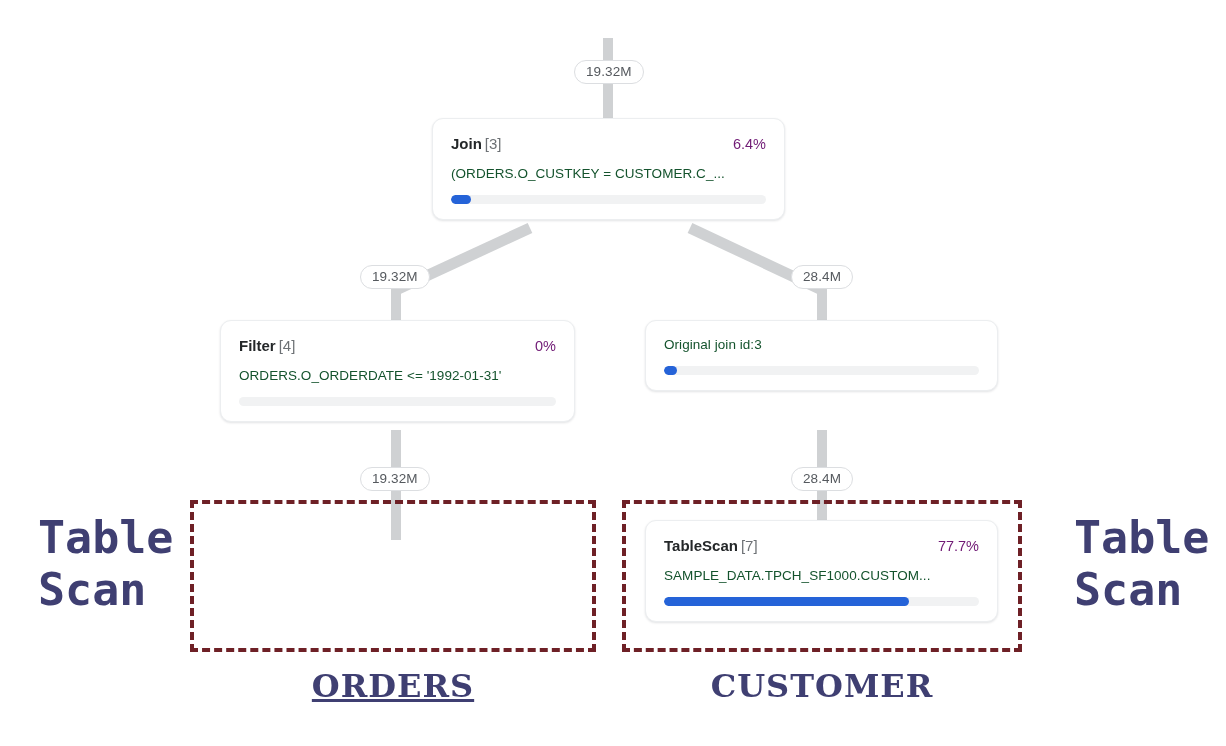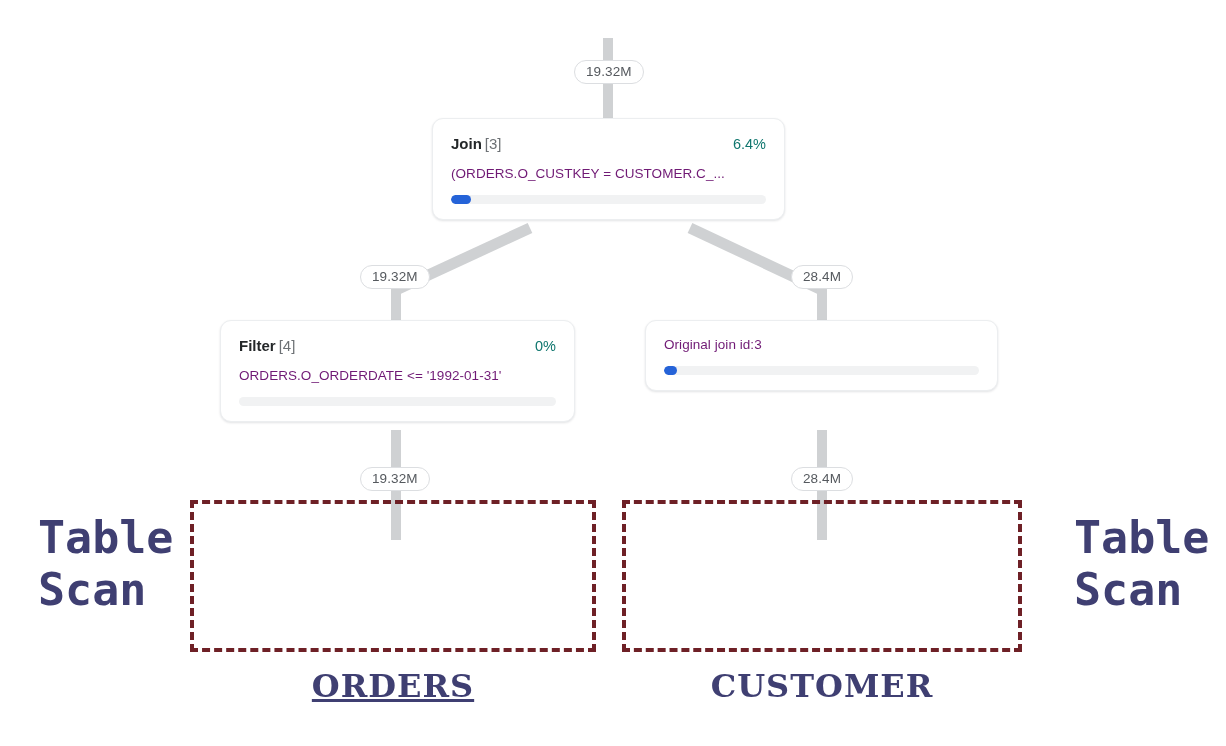--- a/index.html
+++ b/index.html
@@ -69,26 +69,26 @@
     color: #242729;
     white-space: nowrap;
   }
   .node-title .idx {
     font-weight: normal;
     color: #6d7175;
     margin-left: 3px;
   }
   .node-pct {
     font-size: 14.5px;
-    color: #0f766e;
+    color: #701a75;
     white-space: nowrap;
   }
   .node-detail {
     font-size: 13.5px;
-    color: #701a75;
+    color: #14532d;
     white-space: nowrap;
     overflow: hidden;
     text-overflow: clip;
     margin-bottom: 14px;
     letter-spacing: 0.05px;
   }
   .bar-track {
     position: relative;
     height: 9px;
     border-radius: 5px;
@@ -188,20 +188,32 @@
     <div class="node-detail">Original join id:3</div>
     <div class="bar-track">
       <div class="bar-fill" style="width: 12.6px;"></div>
     </div>
   </div>
 
   <div class="dash-box" style="left:190px; top:500px; width:406px; height:152px;"></div>
   <div class="dash-box" style="left:622px; top:500px; width:400px; height:152px;"></div>
 
 
+  <div class="node" style="left:645px; top:520px; width:353px;">
+    <div class="node-head">
+      <div class="node-title">
+        <span>TableScan</span><span class="idx">[7]</span>
+      </div>
+      <div class="node-pct">77.7%</div>
+    </div>
+    <div class="node-detail">SAMPLE_DATA.TPCH_SF1000.CUSTOM...</div>
+    <div class="bar-track">
+      <div class="bar-fill" style="width: 244.755px;"></div>
+    </div>
+  </div>
 
   <div class="anno-note" style="left:22px; top:512px; width:160px; text-align:left;">Table
 Scan</div>
   <div class="anno-note" style="left:1058px; top:512px; width:170px; text-align:left;">Table
 Scan</div>
 
   <div class="anno-caption" style="left:243px; top:667px; width:300px;text-decoration:underline;">ORDERS</div>
   <div class="anno-caption" style="left:672px; top:667px; width:300px;">CUSTOMER</div>
 
 </div>

